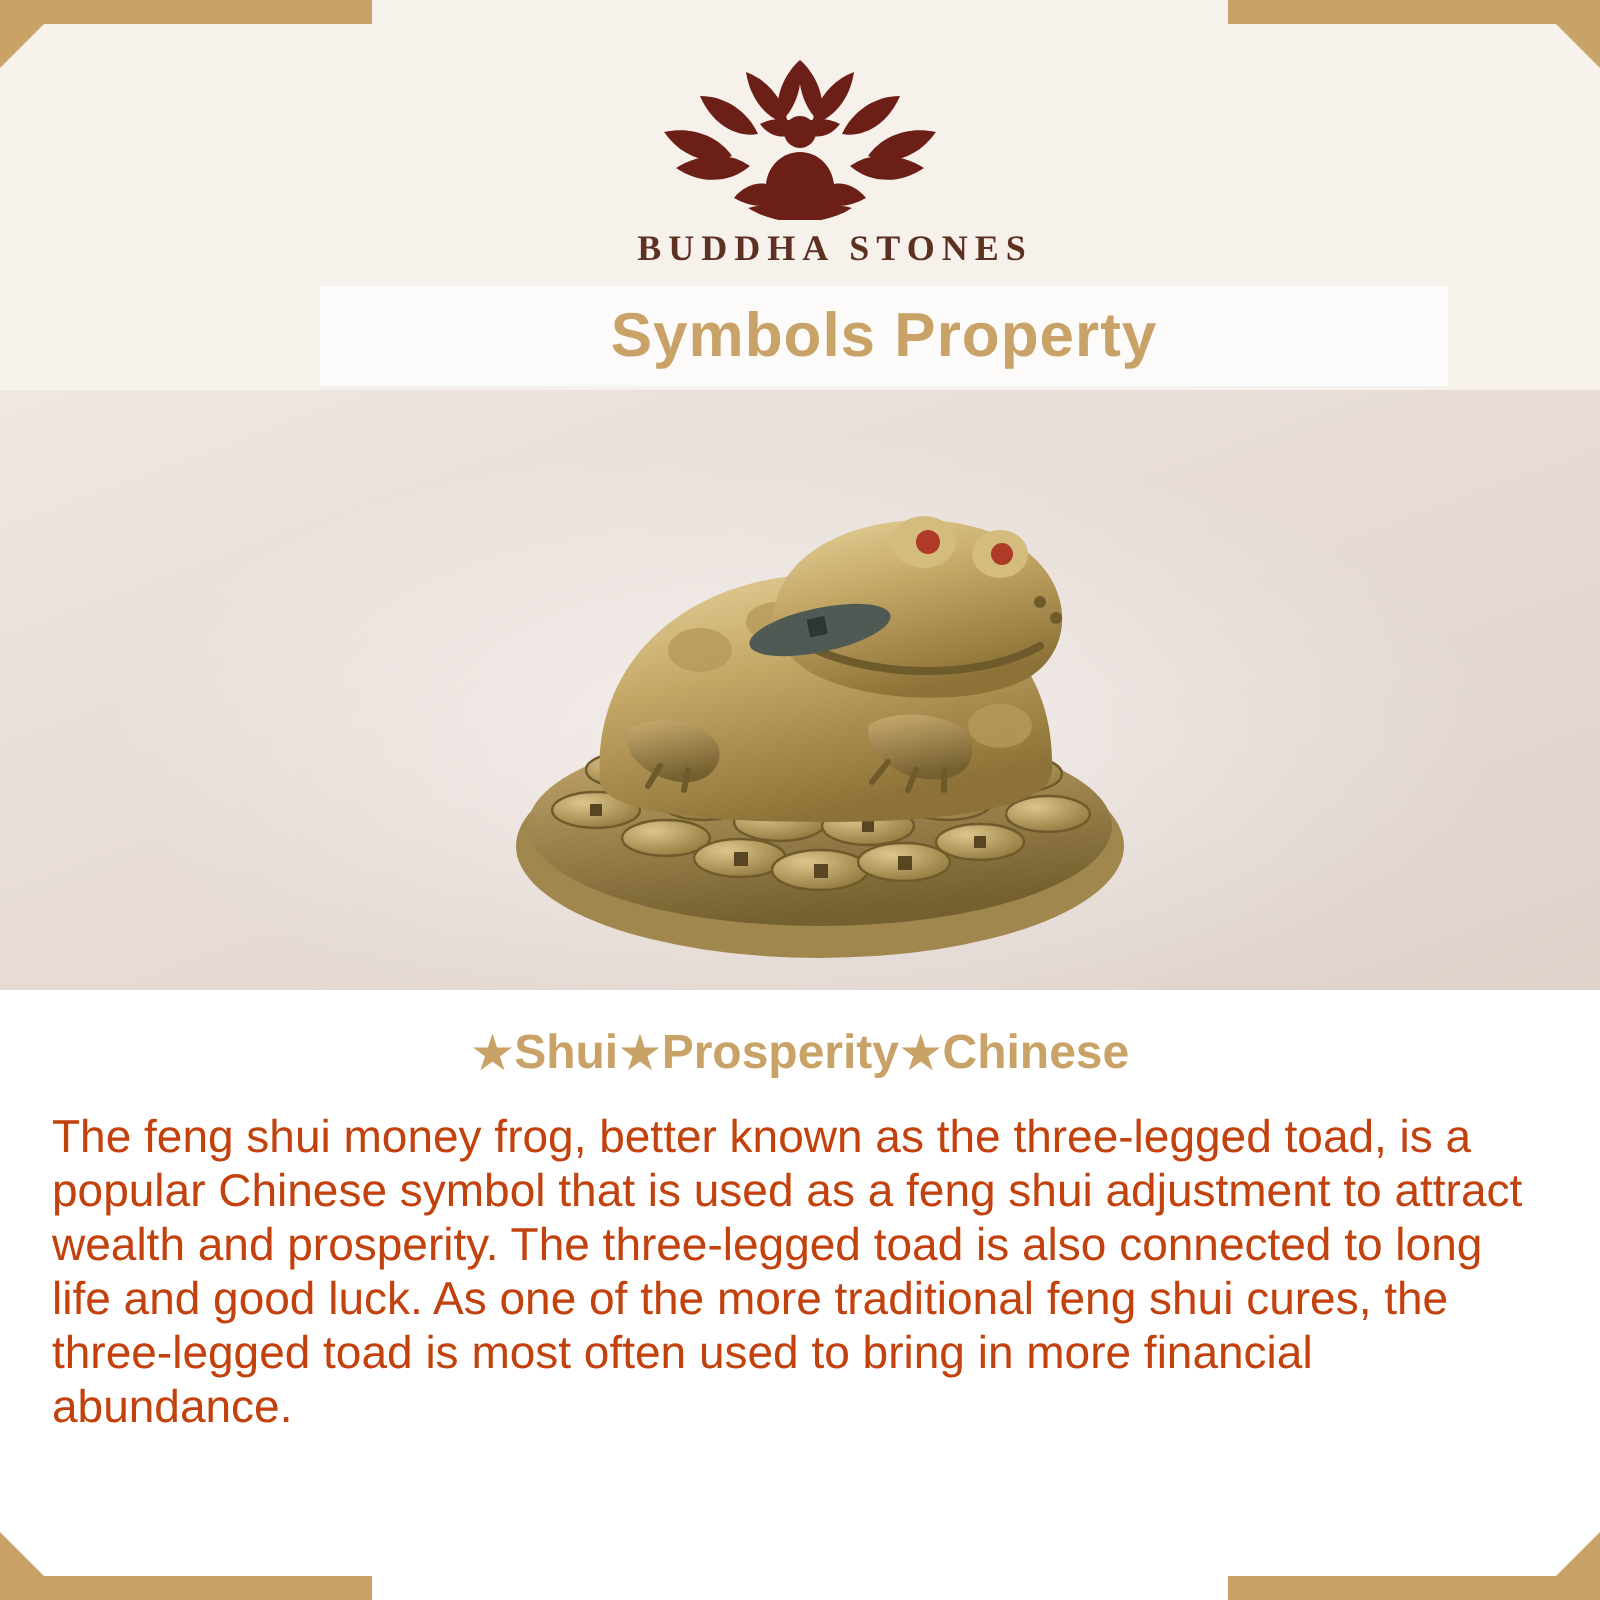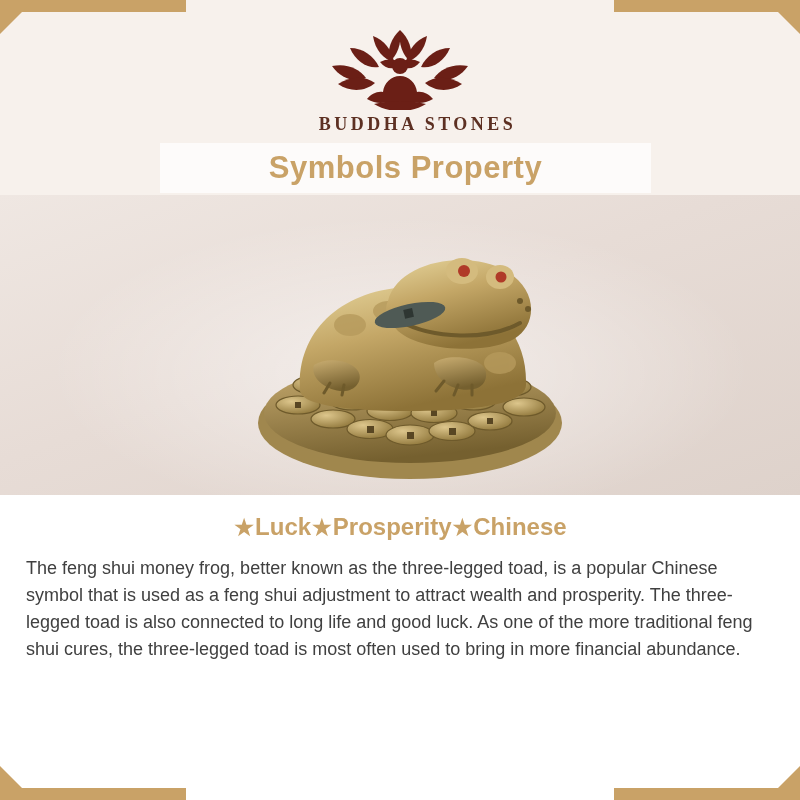--- a/index.html
+++ b/index.html
@@ -100,21 +100,21 @@
     color: #5d3022;
     font-family: "Liberation Serif", serif;
     margin-left: 35px;
   }
 
   
   .title-plate {
     position: absolute;
     top: 143px;
     left: 160px;
-    width: 491px;
+    width: 564px;
     height: 50px;
     background: rgba(255,255,255,0.72);
     z-index: 6;
     display: flex;
     align-items: center;
     justify-content: center;
   }
   .title-text {
     font-size: 31px;
     font-weight: bold;
@@ -192,23 +192,23 @@
     color: #c9a267;
     font-family: "Liberation Sans", sans-serif;
   }
   .keywords .star {
     color: #c9a267;
     font-size: 22px;
     margin: 0 1px;
   }
   .body-text {
     margin: 14px 26px 17px 26px;
-    font-size: 18px;
+    font-size: 23px;
     line-height: 27px;
-    color: #404040;
+    color: #c2410c;
     font-family: "Liberation Sans", sans-serif;
   }
 
   .bottom-fill {
     position: absolute;
     bottom: 0;
     left: 0;
     width: 800px;
     height: 35px;
     background: #ffffff;
@@ -344,19 +344,19 @@
         <path d="M234 180 L234 190"></path>
         <path d="M92 178 L86 188"></path>
         <path d="M106 180 L104 190"></path>
       </g>
     </svg>
   </div>
 
 
   <div class="desc">
     <div class="keywords">
-      <span class="star">★</span><span>Luck</span><span class="star">★</span><span>Prosperity</span><span class="star">★</span><span>Chinese</span>
+      <span class="star">★</span><span>Shui</span><span class="star">★</span><span>Prosperity</span><span class="star">★</span><span>Chinese</span>
     </div>
     <div class="body-text">The feng shui money frog, better known as the three-legged toad, is a popular Chinese symbol that is used as a feng shui adjustment to attract wealth and prosperity. The three-legged toad is also connected to long life and good luck. As one of the more traditional feng shui cures, the three-legged toad is most often used to bring in more financial abundance.</div>
   </div>
 
   <div class="bottom-fill"></div>
 </div>
 
 </body></html>

